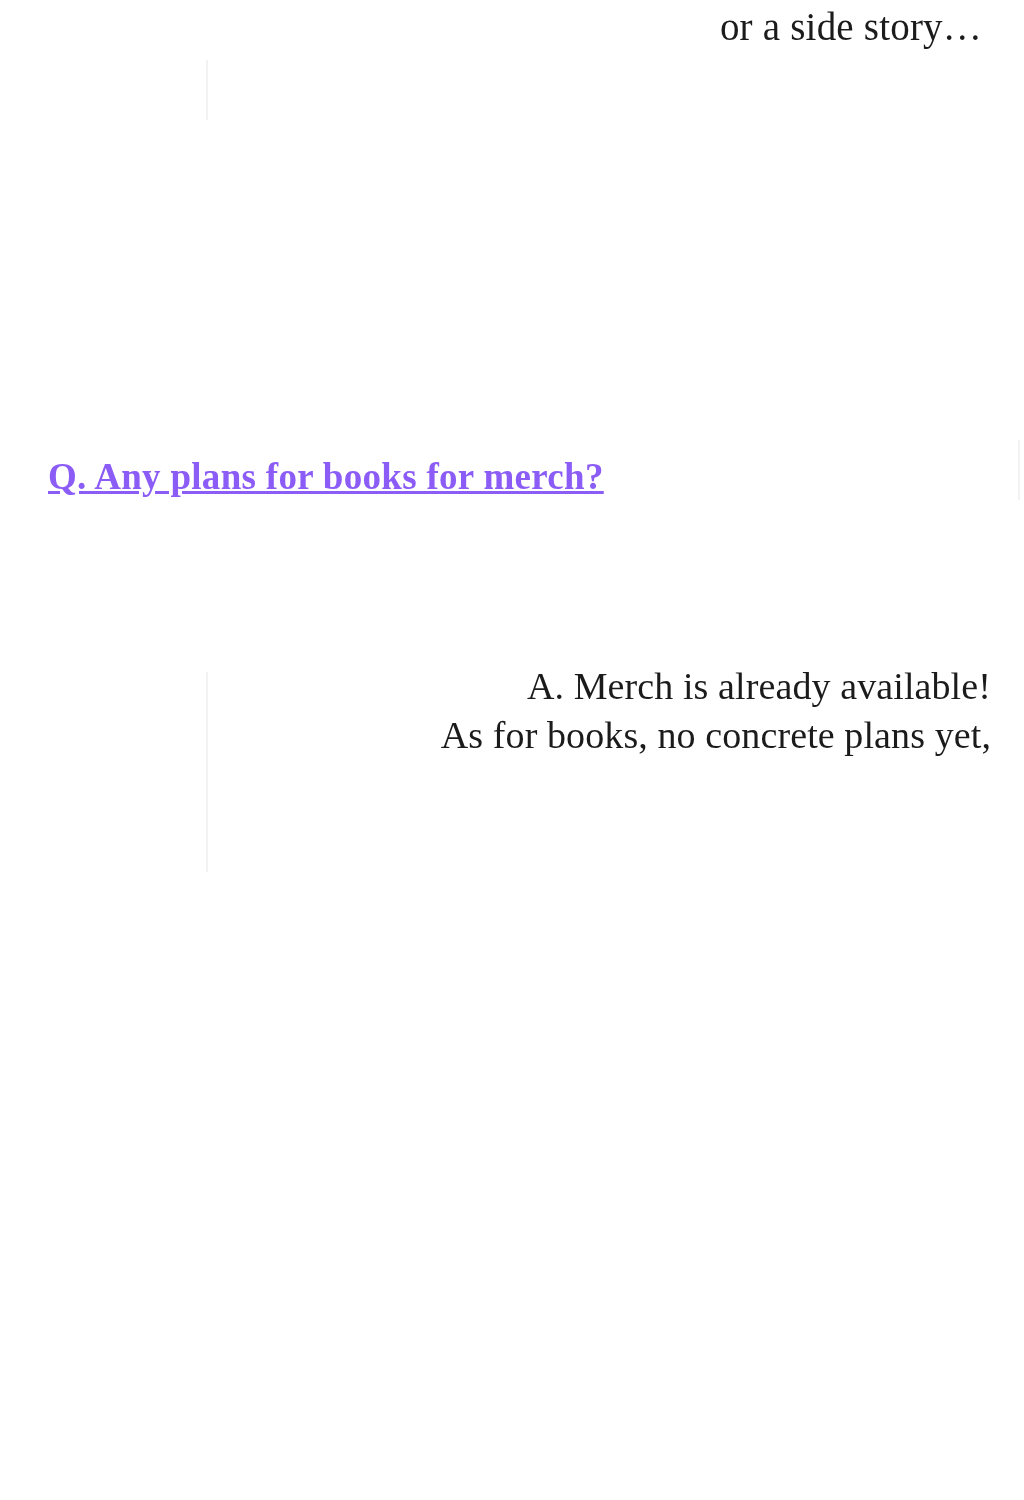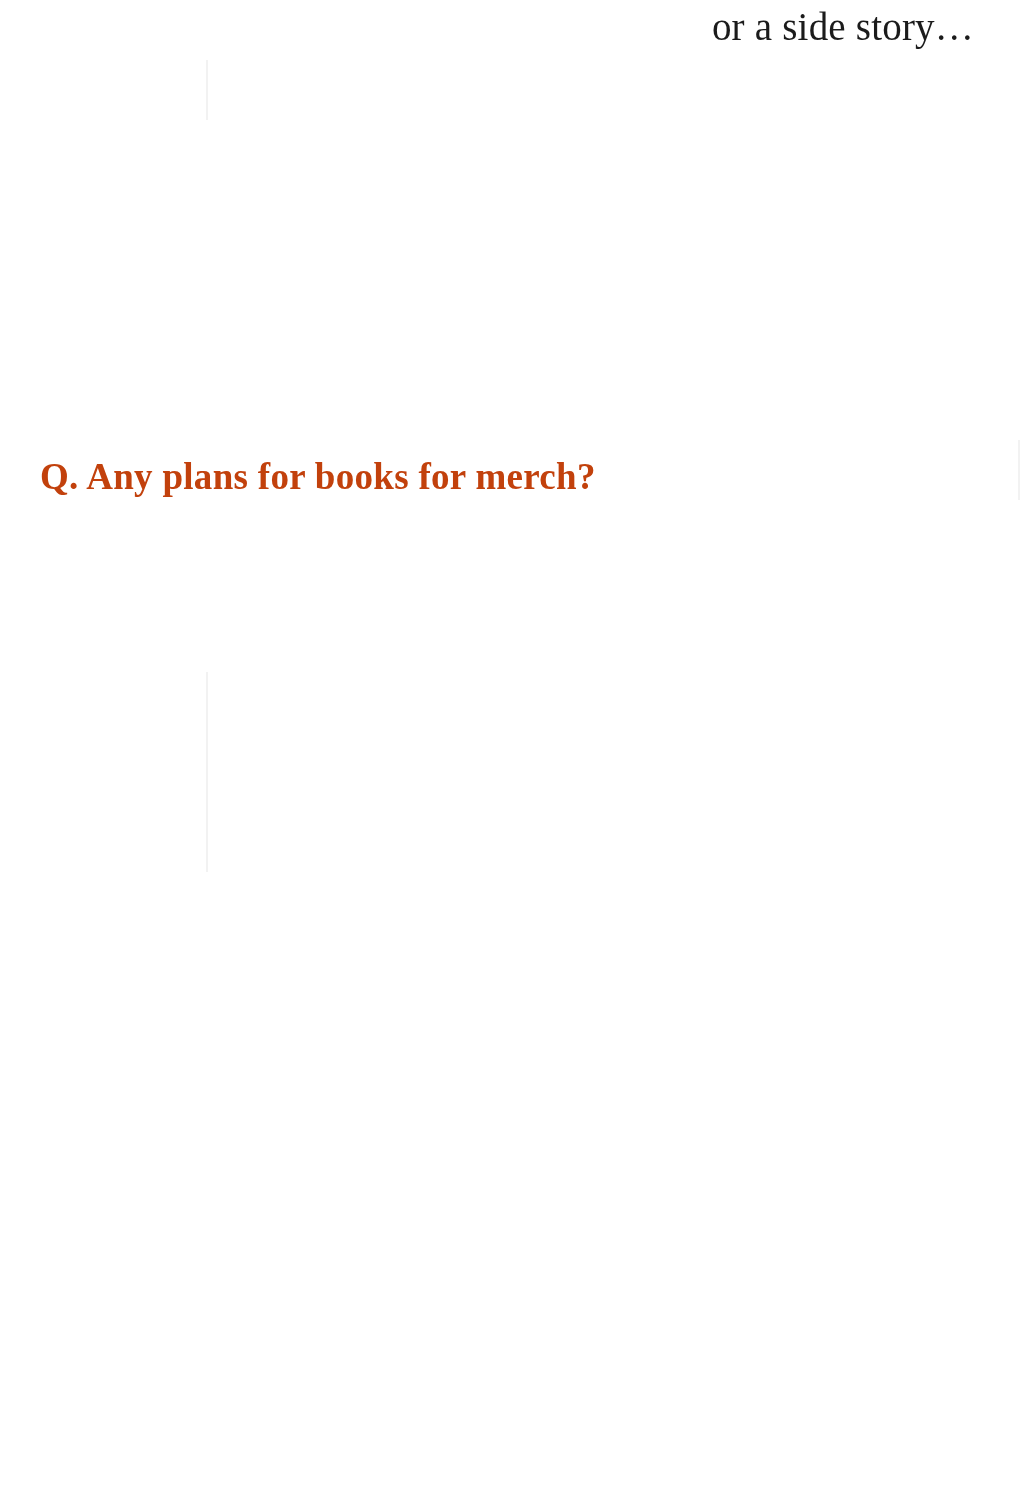--- a/index.html
+++ b/index.html
@@ -20,42 +20,43 @@
     position: relative;
     width: 1024px;
     height: 1500px;
     background: #ffffff;
   }
 
   
   .top-fragment {
     position: absolute;
     top: 0px;
-    right: 50px;
+    right: 42px;
     width: 900px;
     text-align: right;
     font-size: 39px;
     line-height: 54px;
     letter-spacing: 0.2px;
     color: #1b1b1b;
     white-space: nowrap;
   }
 
   
   .question {
     position: absolute;
     top: 452px;
-    left: 40px;
+    left: 48px;
     width: 940px;
     text-align: left;
     font-size: 37px;
     line-height: 50px;
     font-weight: bold;
     letter-spacing: 0.3px;
-    color: #c2410c;
+    color: #8b5cf6;
+    text-decoration: underline;
   }
 
   
   .answer {
     position: absolute;
     top: 662px;
     right: 33px;
     width: 960px;
     text-align: right;
     font-size: 38px;
@@ -82,15 +83,17 @@
 
   <div class="scan-mark" style="left:206px; top:60px; height:60px;"></div>
   <div class="scan-mark" style="left:1018px; top:440px; height:60px;"></div>
   <div class="scan-mark" style="left:206px; top:672px; height:200px;"></div>
 
   <div class="top-fragment">or a side story…</div>
 
   <div class="question">Q. Any plans for books for merch?</div>
 
   <div class="answer">
+    <span class="line">A. Merch is already available!</span>
+    <span class="line">As for books, no concrete plans yet,</span>
   </div>
 
 </div>
 
 </body></html>

